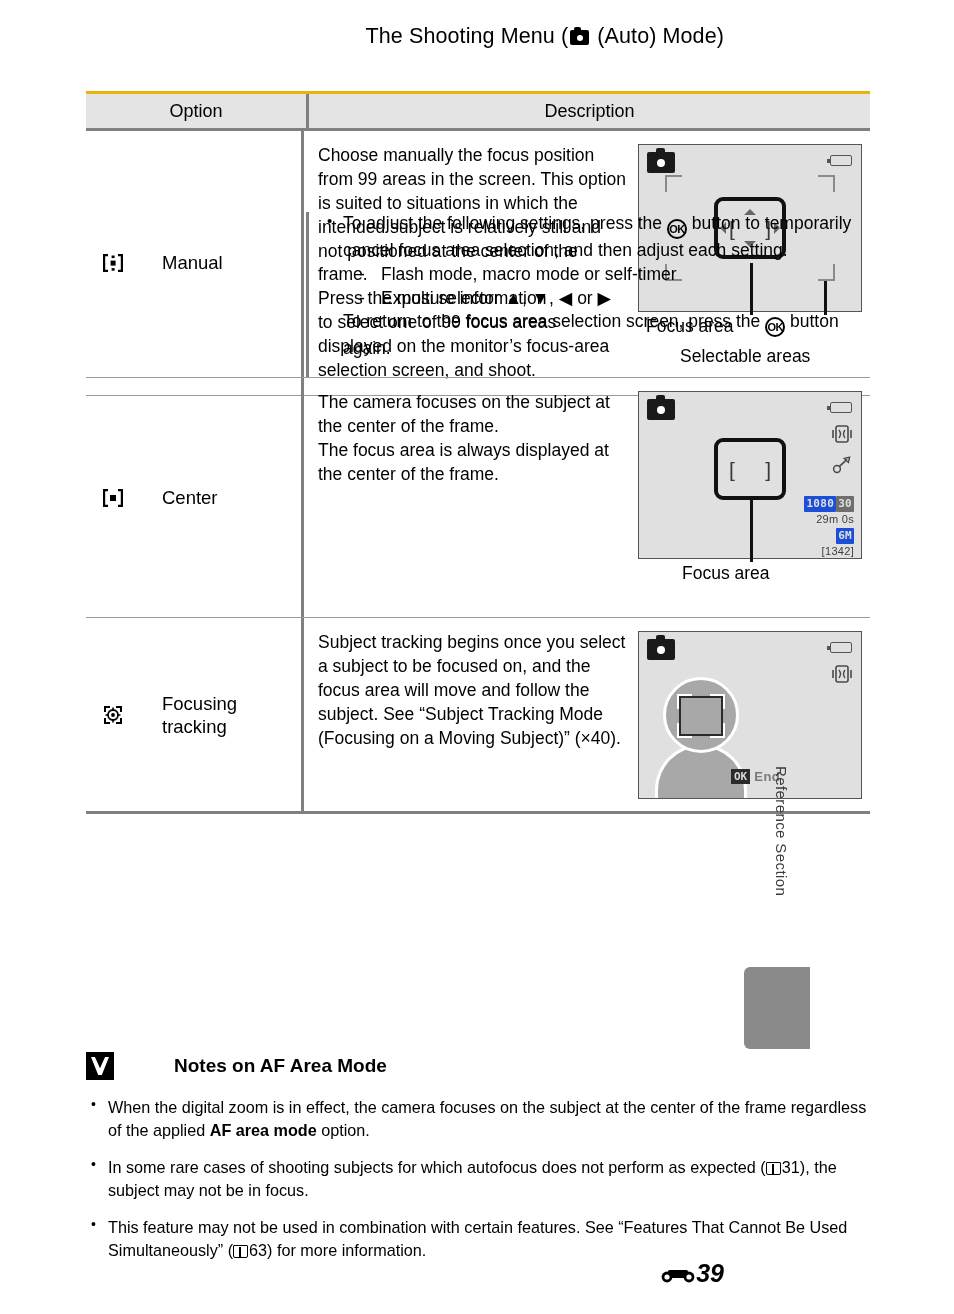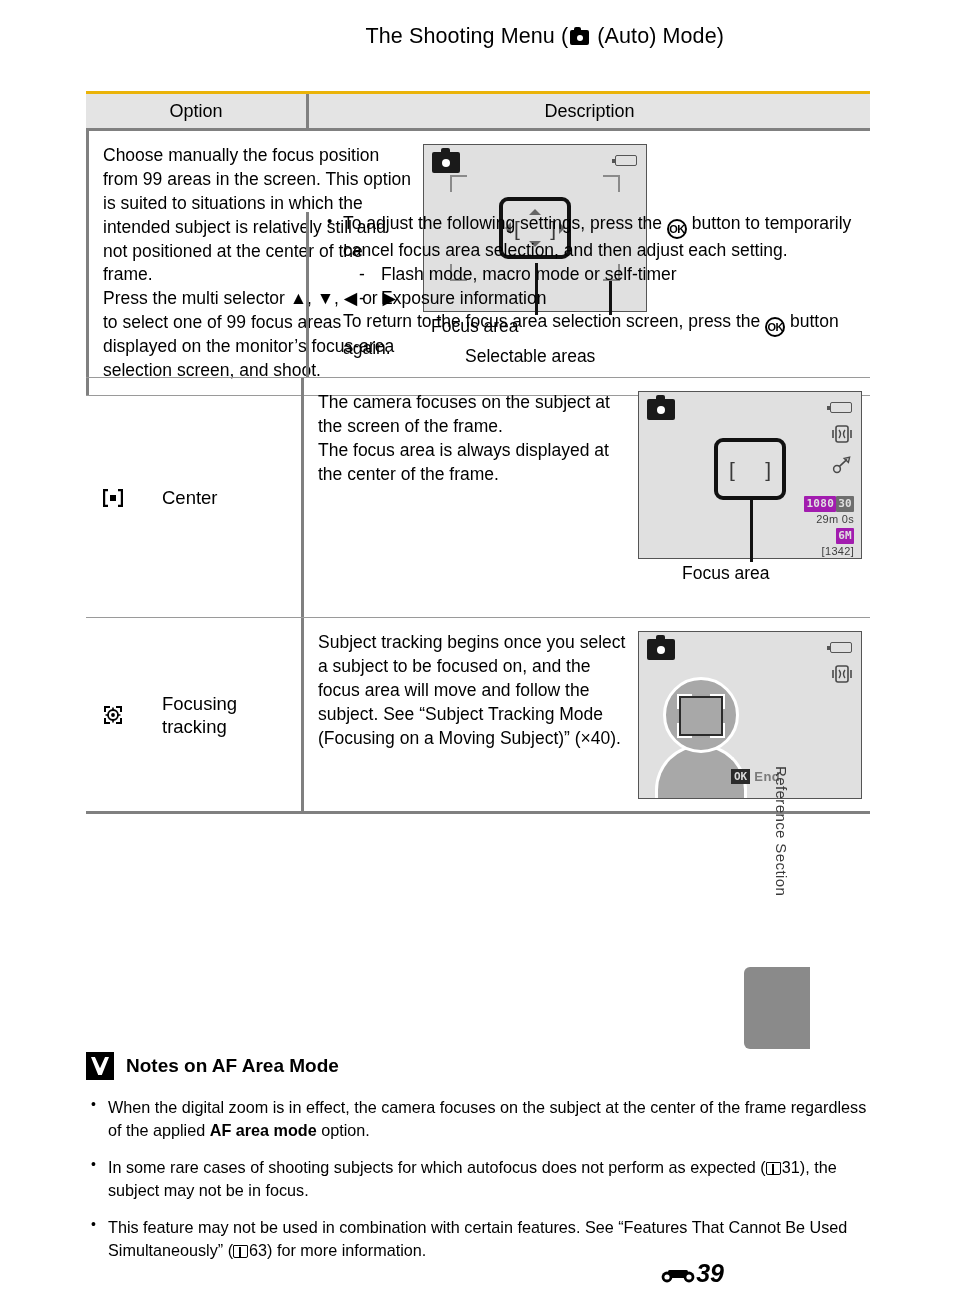--- a/index.html
+++ b/index.html
@@ -146,21 +146,21 @@
   
   .ic-vr, .ic-macro {
     position: absolute; right: 8px; color: #4a4a4a;
   }
 
   .osd {
     position: absolute; right: 7px; font-size: 11px; color: #3d3d3d;
     text-align: right; line-height: 1.45; letter-spacing: .3px;
   }
   .chip {
-    display: inline-block; background: #a21caf; color: #e0e0e0;
+    display: inline-block; background: #1d4ed8; color: #e0e0e0;
     padding: 0 2px; border-radius: 1px; font-size: 11px;
     font-family: "DejaVu Sans Mono", monospace; font-weight: bold;
   }
   .chip-l { background: #6e6e6e; }
 
   
   .person-head {
     position: absolute; left: 24px; top: 45px;
     width: 76px; height: 76px; background: #a8a8a8; border-radius: 50%;
     border: 3px solid #fff;
@@ -196,21 +196,21 @@
   .notes-head { display: flex; align-items: center; gap: 12px; }
   .vmark {
     width: 28px; height: 28px; background: #000; position: relative; flex: 0 0 28px;
   }
   .vmark::after {
     content: ""; position: absolute; left: 5px; top: 5px;
     width: 18px; height: 18px;
     background: #fff;
     clip-path: polygon(0 0, 22% 0, 50% 62%, 78% 0, 100% 0, 60% 100%, 40% 100%);
   }
-  .notes-title { font-size: 19px; font-weight: bold; }
+  .notes-title { font-size: 19px; font-weight: bold; margin-left: 48px; }
   .notes ul { list-style: none; margin: 16px 0 0; padding: 0; }
   .notes li {
     position: relative; padding-left: 22px; margin-bottom: 14px;
     font-size: 16.2px; line-height: 1.42;
   }
   .notes li::before { content: "\2022"; position: absolute; left: 5px; top: -1px; font-size: 14px; }
   .bk {
     display: inline-block; width: 15px; height: 13px; position: relative;
     vertical-align: -2px; margin-right: 1px;
   }
@@ -253,20 +253,30 @@
   </div>
 
   <div class="tbl">
 
     <div class="thead">
       <div class="th th-opt">Option</div>
       <div class="th th-desc">Description</div>
     </div>
 
     <div class="trow">
+      <div class="td-opt">
+        <svg class="oicon" viewBox="0 0 26 26">
+          <path d="M3 4 h5 v2.2 H5.2 v13.6 H8 V22 H3 Z" fill="#000"></path>
+          <path d="M23 4 h-5 v2.2 h2.8 v13.6 H18 V22 h5 Z" fill="#000"></path>
+          <rect x="10.6" y="10.6" width="5" height="5" fill="#000"></rect>
+          <rect x="11.6" y="5.5" width="3" height="2.6" fill="#000"></rect>
+          <rect x="11.6" y="18.1" width="3" height="2.6" fill="#000"></rect>
+        </svg>
+        <span class="opt-label">Manual</span>
+      </div>
 
       <div class="td-desc">
         <div class="desc-text" style="width:310px">
           <p>Choose manually the focus position from 99 areas in the screen. This option is suited to situations in which the intended subject is relatively still and not positioned at the center of the frame.</p>
           <p>Press the multi selector ▲, ▼, ◀ or ▶ to select one of 99 focus areas displayed on the monitor’s focus-area selection screen, and shoot.</p>
         </div>
 
         <div class="illus" style="margin-left:4px">
           <div class="screen">
             <div class="sc-mode"></div>
@@ -317,21 +327,21 @@
         <svg class="oicon" viewBox="0 0 26 26">
           <path d="M3 4 h5 v2.2 H5.2 v13.6 H8 V22 H3 Z" fill="#000"></path>
           <path d="M23 4 h-5 v2.2 h2.8 v13.6 H18 V22 h5 Z" fill="#000"></path>
           <rect x="10" y="10" width="6" height="6" fill="#000"></rect>
         </svg>
         <span class="opt-label">Center</span>
       </div>
 
       <div class="td-desc">
         <div class="desc-text" style="width:310px">
-          <p>The camera focuses on the subject at the screen of the frame.</p>
+          <p>The camera focuses on the subject at the center of the frame.</p>
           <p>The focus area is always displayed at the center of the frame.</p>
         </div>
 
         <div class="illus" style="margin-left:4px">
           <div class="screen">
             <div class="sc-mode"></div>
             <div class="sc-batt"></div>
             <svg class="ic-vr" style="top:32px;width:22px;height:20px" viewBox="0 0 22 20">
               <rect x="5" y="2" width="12" height="16" rx="2" fill="none" stroke="#4a4a4a" stroke-width="1.6"></rect>
               <path d="M2 6 v8 M20 6 v8" stroke="#4a4a4a" stroke-width="1.6" fill="none"></path>

